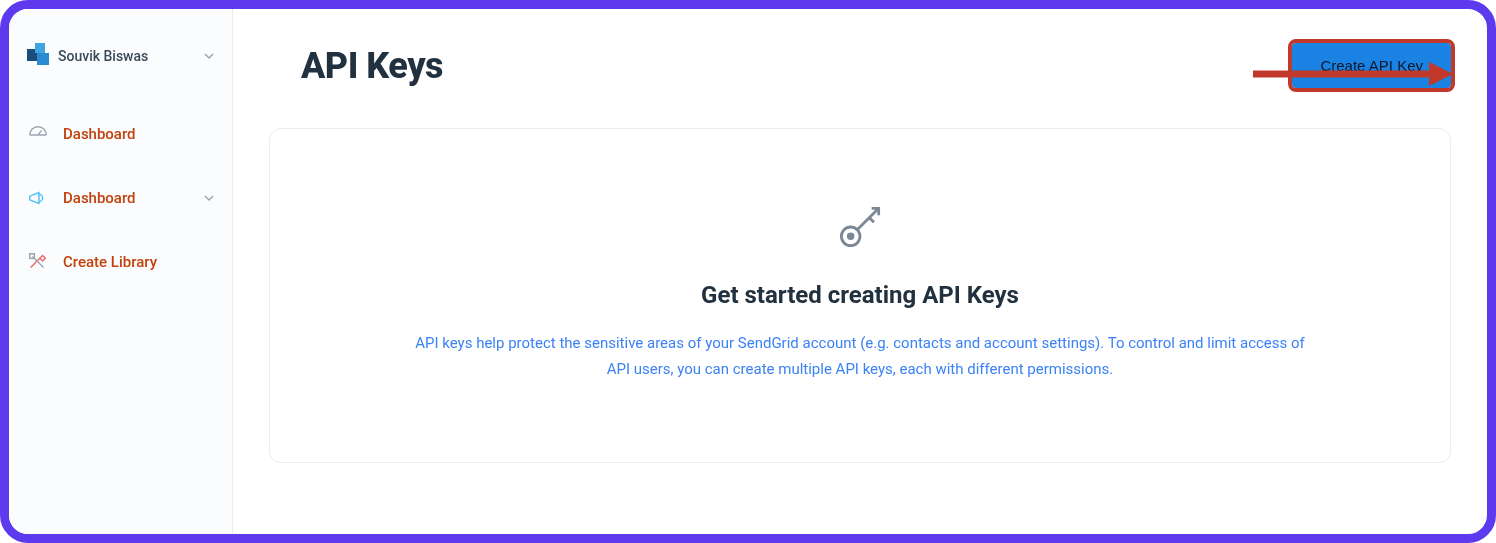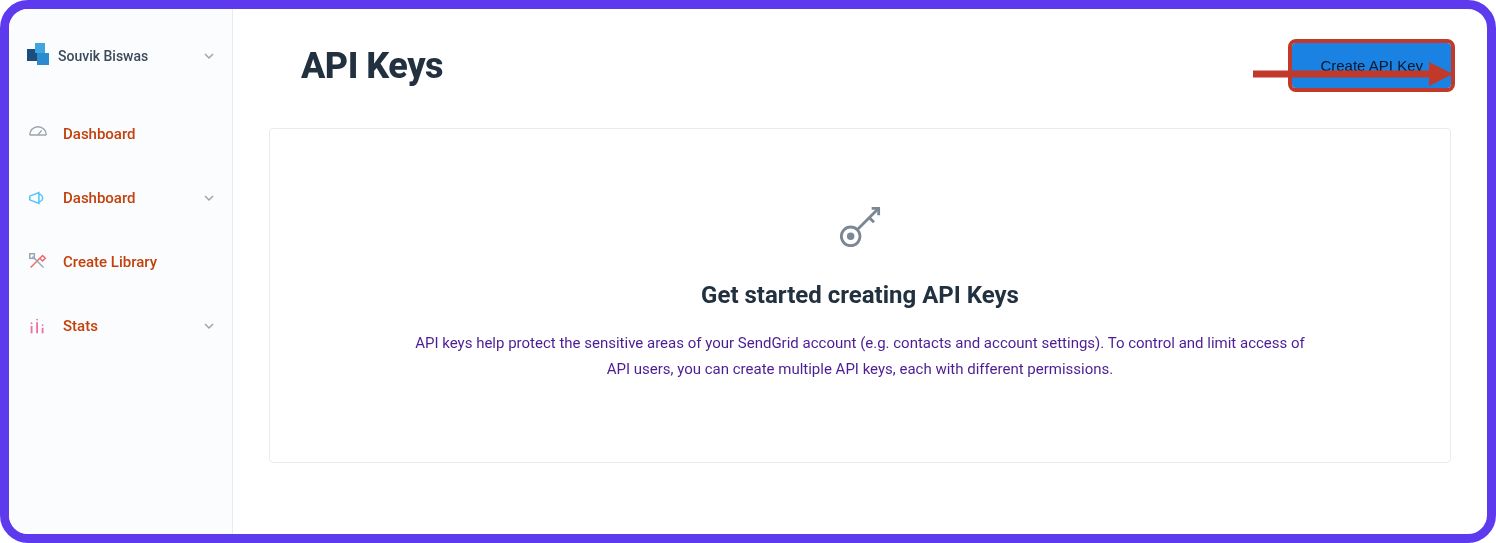--- a/index.html
+++ b/index.html
@@ -110,40 +110,40 @@
     outline-offset: 0;
     box-shadow: 0 0 0 4px rgba(192,57,43,.0);
   }
   .callout-arrow {
     position: absolute;
     top: 50px;
     left: 1020px;
   }
   .card {
     border: 1px solid #e8ecef;
-    border-radius: 4px;
+    border-radius: 12px;
     padding: 70px 80px 80px 80px;
     text-align: center;
   }
   .card-icon {
     margin: 0 auto 22px auto;
     width: 60px;
     height: 60px;
     color: #7b8794;
   }
   .card-title {
     font-size: 24px;
     font-weight: 700;
     color: #22313f;
     margin-bottom: 22px;
   }
   .card-desc {
     font-size: 15px;
     line-height: 1.7;
-    color: #4c1d95;
+    color: #3b82f6;
     max-width: 900px;
     margin: 0 auto;
   }
 </style>
 </head>
 <body>
 
 <div class="frame">
 
   <nav class="sidebar">
@@ -189,36 +189,20 @@
         <svg viewBox="0 0 24 24" width="22" height="22" fill="none" stroke-width="1.6">
             <path d="M4 18 L14 8" stroke="#e86b6b"></path>
             <path d="M14 8 l3-3 3 3-3 3z" stroke="#e86b6b"></path>
             <path d="M6 6 l12 12" stroke="#9aa5b1"></path>
             <rect x="3" y="3" width="5" height="5" stroke="#9aa5b1"></rect>
           </svg>
       </span>
       <span class="nav-label">Create Library</span>
     </div>
 
-    <div class="nav-item">
-      <span class="nav-icon">
-        <svg viewBox="0 0 24 24" width="22" height="22" fill="none" stroke-width="2">
-            <line x1="5" y1="20" x2="5" y2="12" stroke="#ef6ea8"></line>
-            <line x1="11" y1="20" x2="11" y2="8" stroke="#ef6ea8"></line>
-            <line x1="17" y1="20" x2="17" y2="14" stroke="#ef6ea8"></line>
-            <circle cx="5" cy="9" r="1" fill="#ef6ea8"></circle>
-            <circle cx="11" cy="5" r="1" fill="#ef6ea8"></circle>
-            <circle cx="17" cy="11" r="1" fill="#ef6ea8"></circle>
-          </svg>
-      </span>
-      <span class="nav-label">Stats</span>
-      <svg class="chevron" viewBox="0 0 10 10">
-          <path d="M1 3 L5 7 L9 3" fill="none" stroke="currentColor" stroke-width="1.5"></path>
-        </svg>
-    </div>
   </nav>
 
   <main class="main">
     <div class="header-row">
       <h1 class="page-title">API Keys</h1>
       <button class="create-btn">Create API Key</button>
     </div>
 
     <svg class="callout-arrow" width="200" height="30" viewBox="0 0 200 30">
       <line x1="0" y1="15" x2="176" y2="15" stroke="#c0392b" stroke-width="7"></line>

